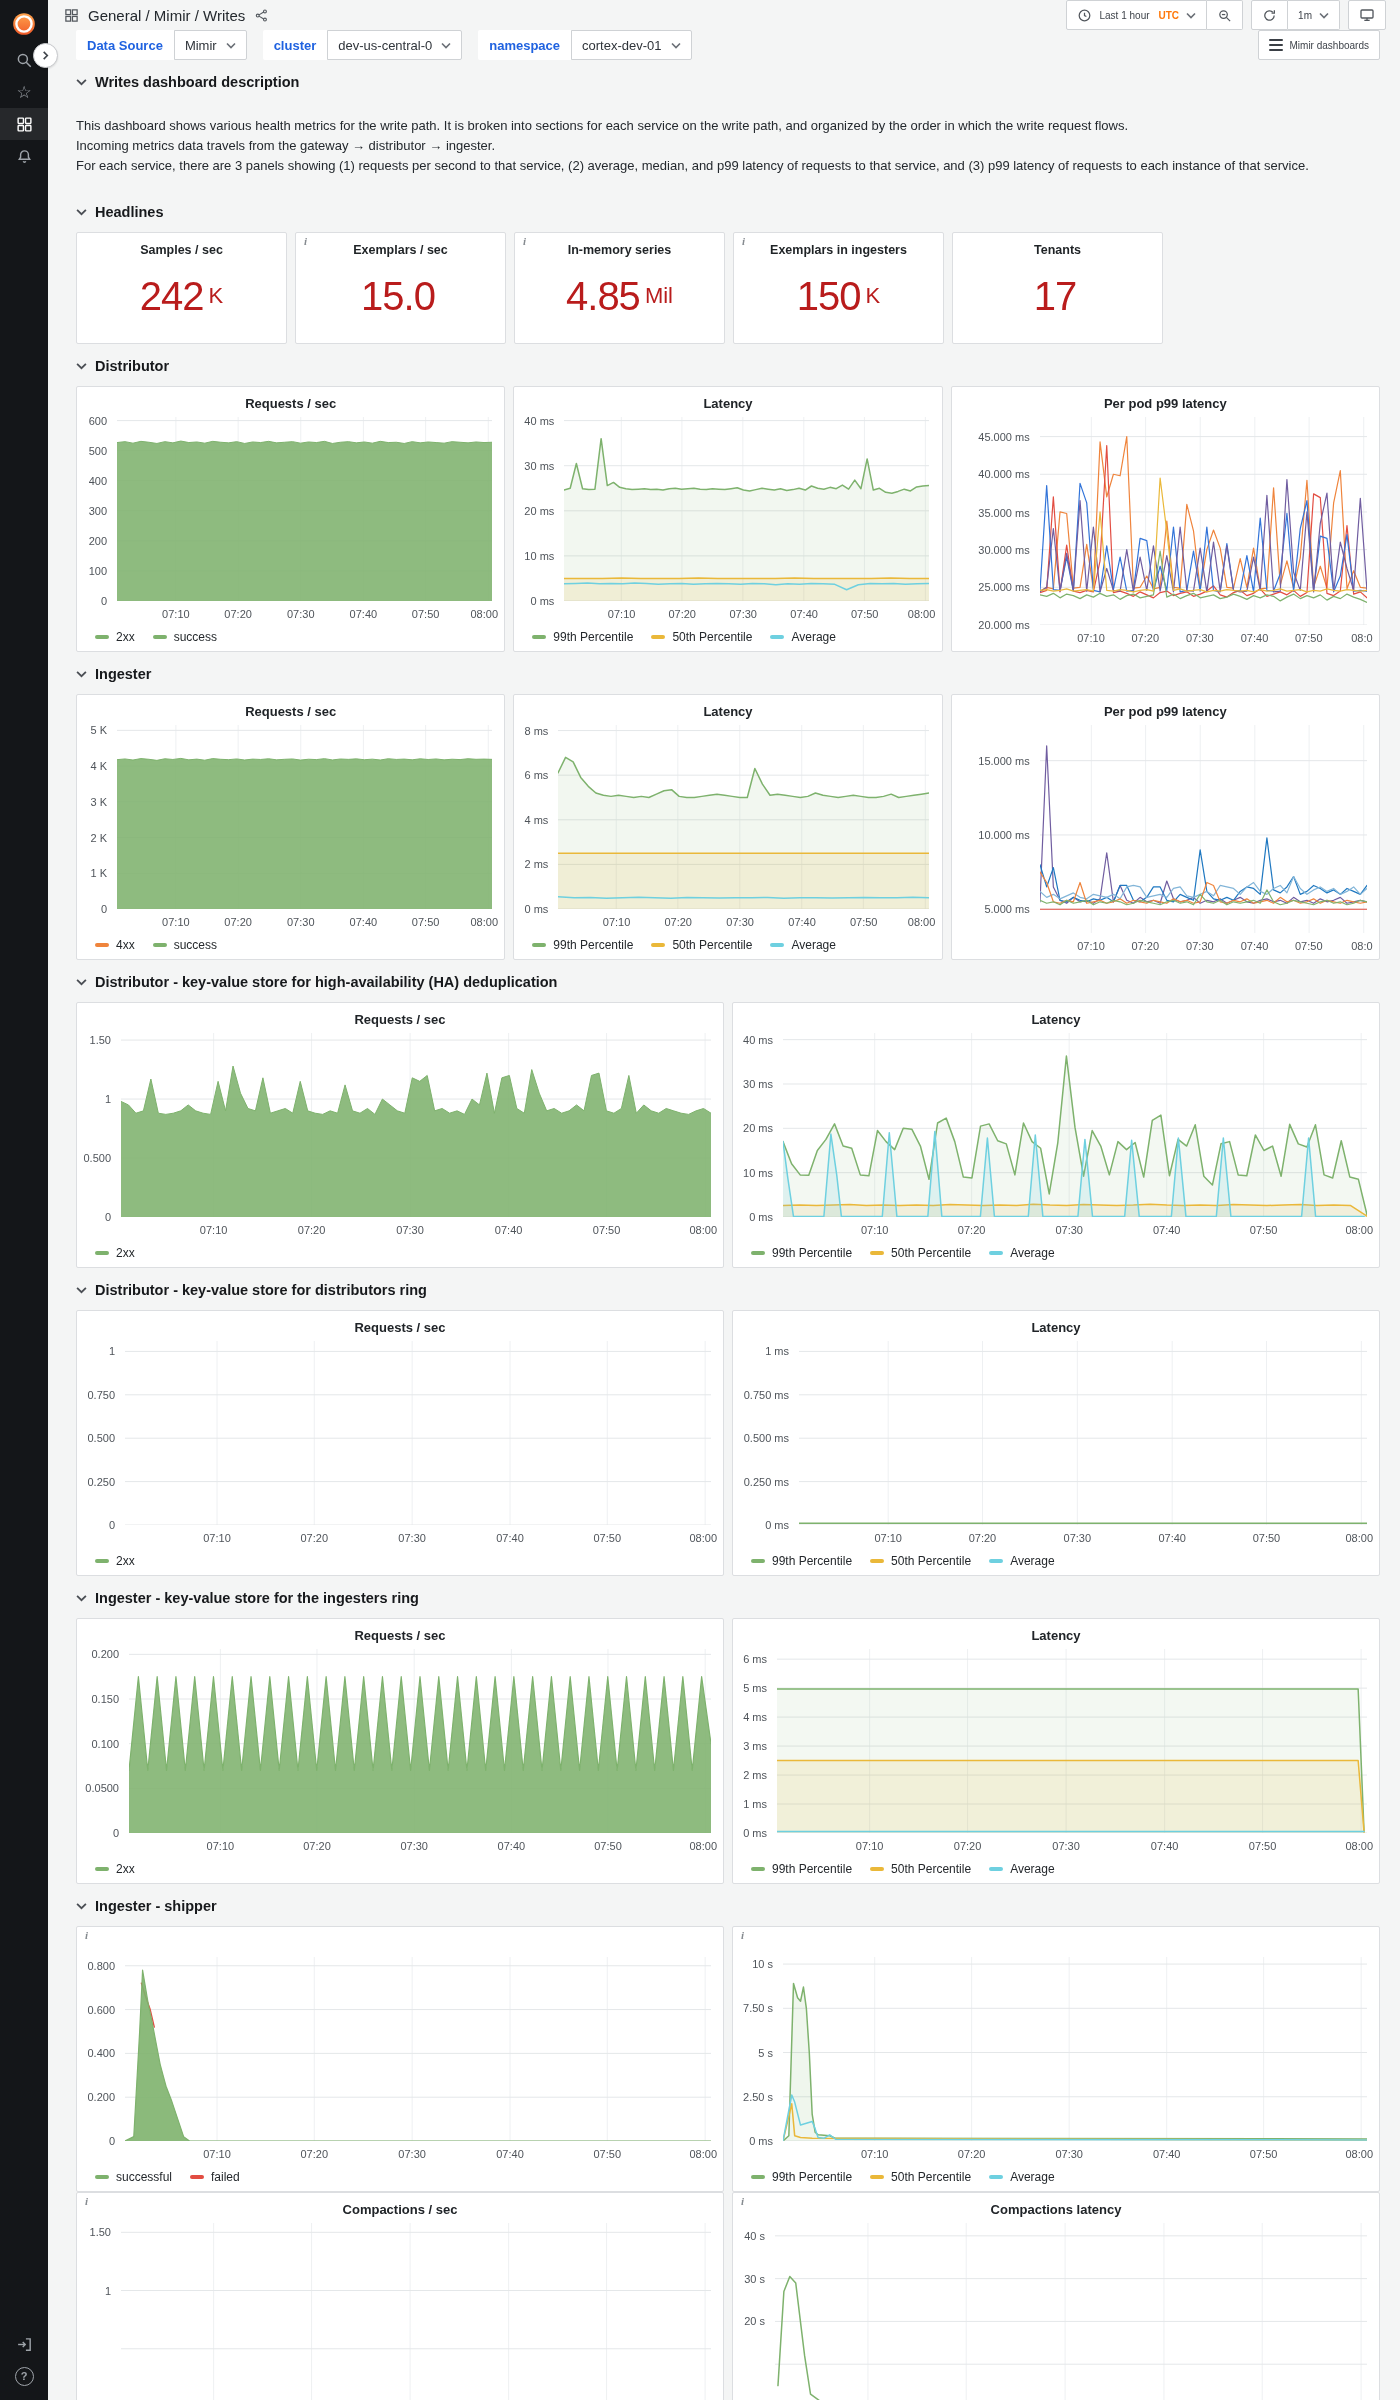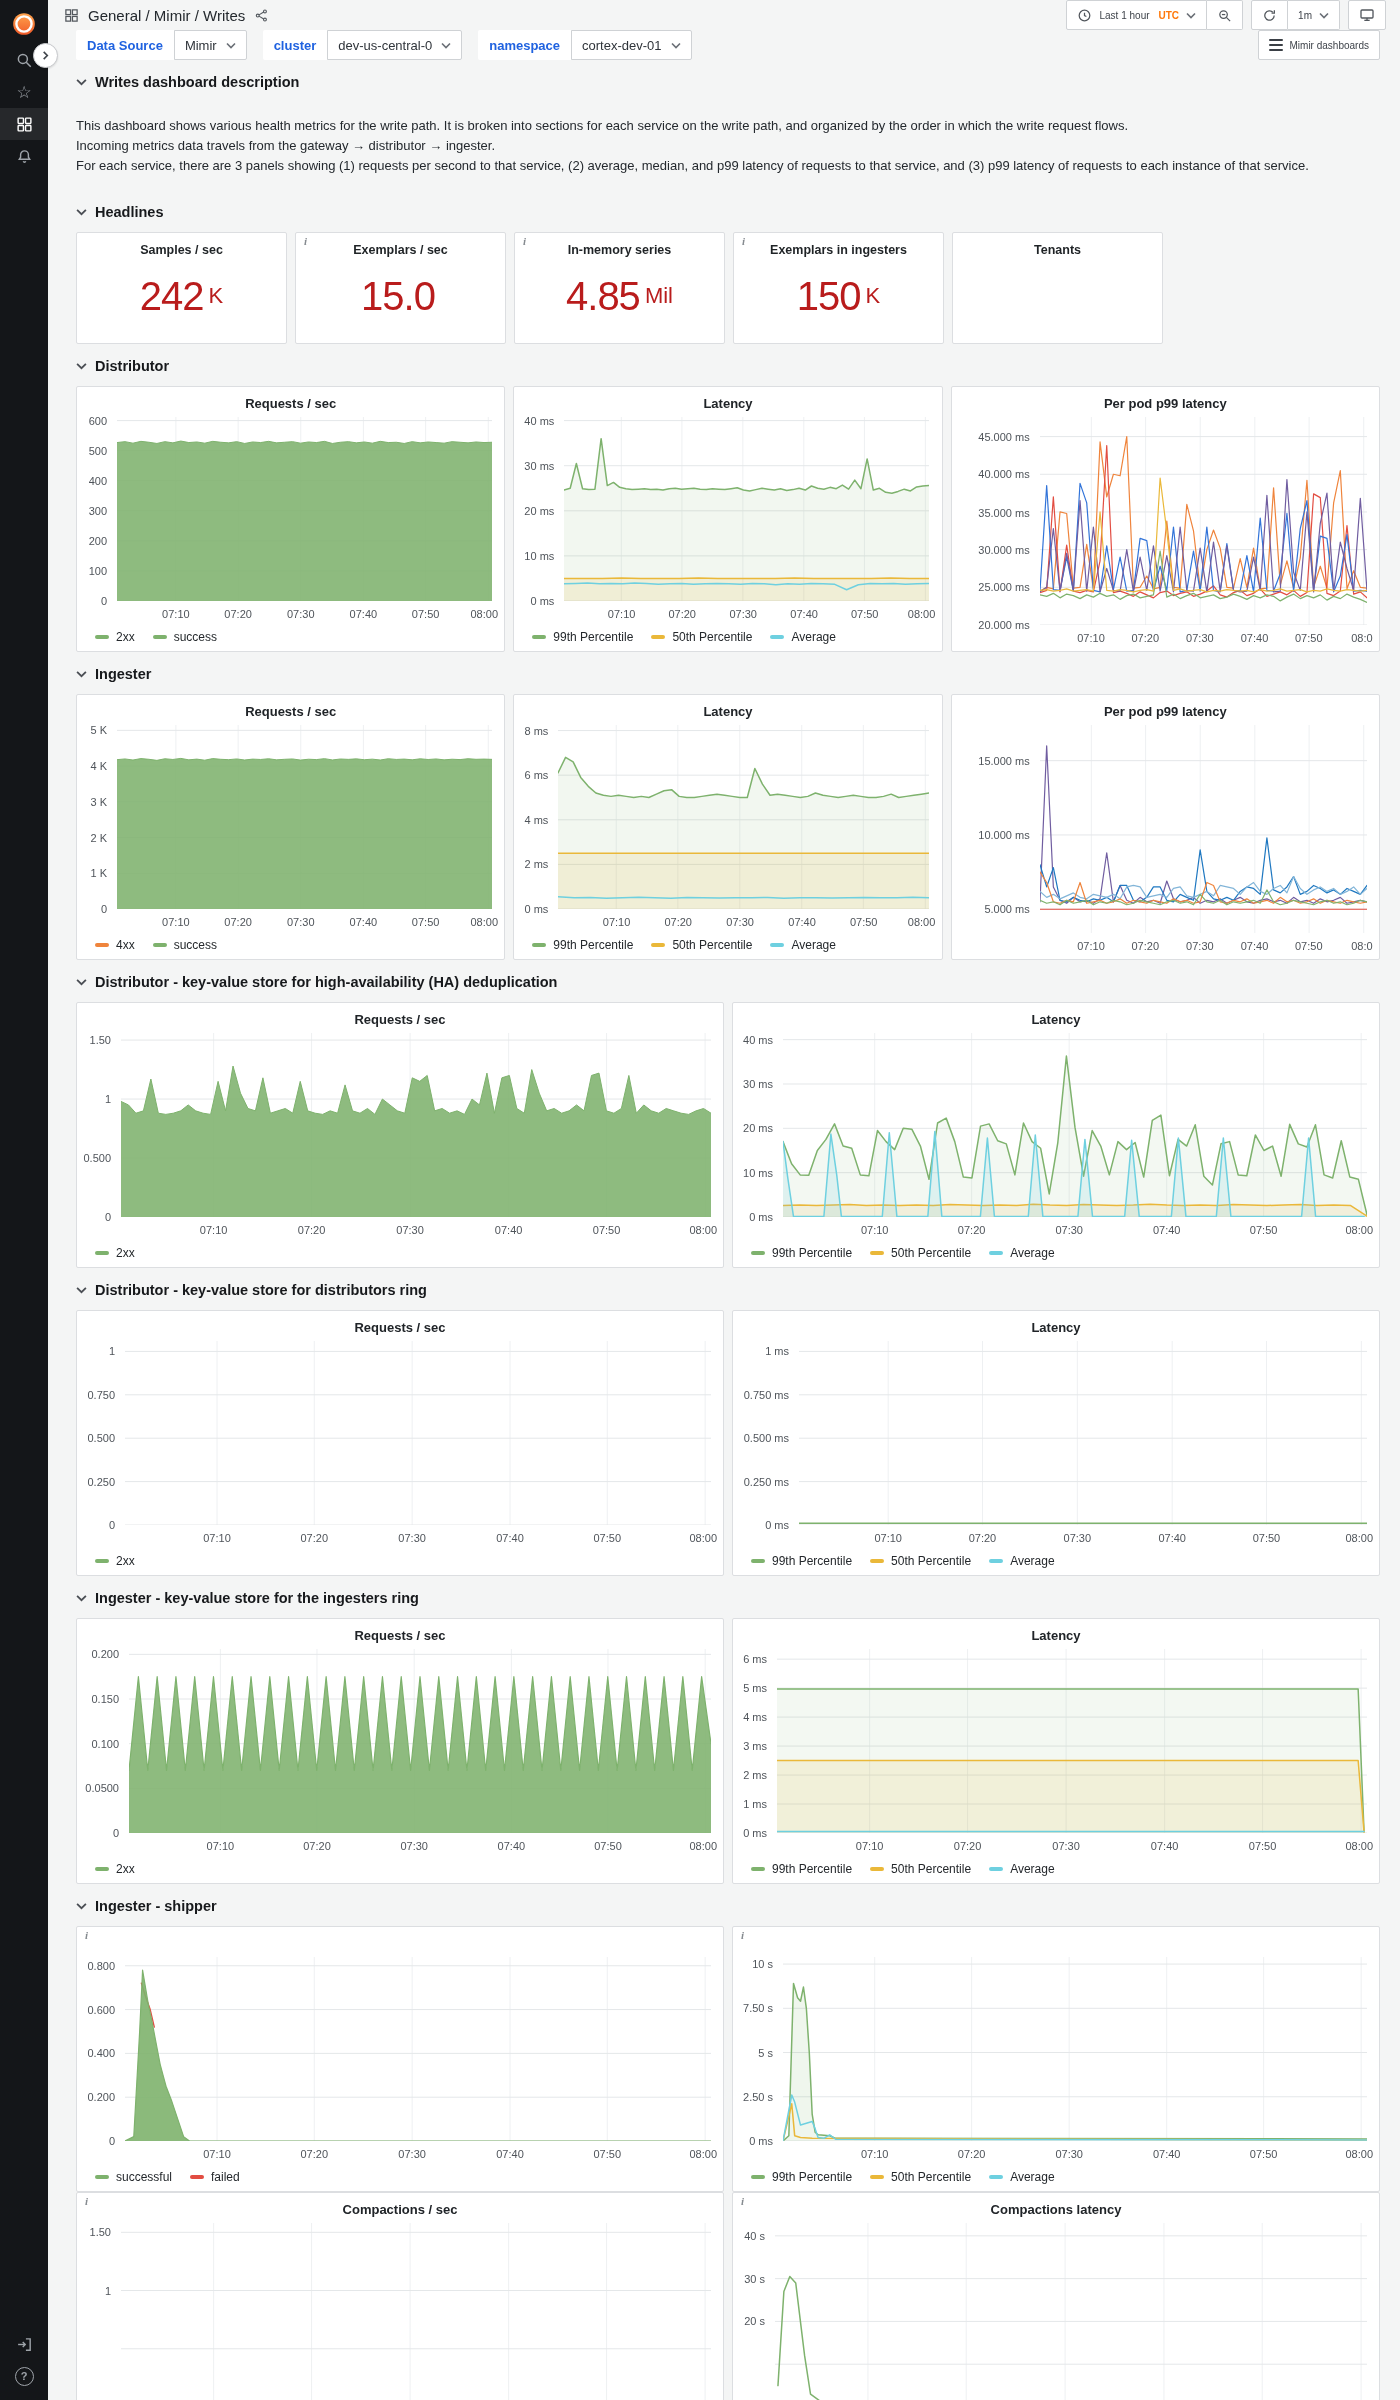--- a/index.html
+++ b/index.html
@@ -301,20 +301,24 @@
         <div class="panel stat-panel">
           <span class="info-i">i</span>
           <div class="stat-label">Exemplars in ingesters</div>
           <div class="stat-value">
               <span>150</span>
               <span class="stat-suffix">K</span>
             </div>
         </div>
         <div class="panel stat-panel">
           <div class="stat-label">Tenants</div>
+          <div class="stat-value">
+              <span>17</span>
+              <span class="stat-suffix"></span>
+            </div>
         </div>
       </div>
 
       <div class="sec-h">
         <span class="caret">
             <svg width="11" height="8" viewBox="0 0 10 7" fill="none" stroke="currentColor" stroke-width="1.6">
               <polyline points="1 1.5 5 5.5 9 1.5"></polyline>
             </svg>
           </span>
         <span>Distributor</span>

